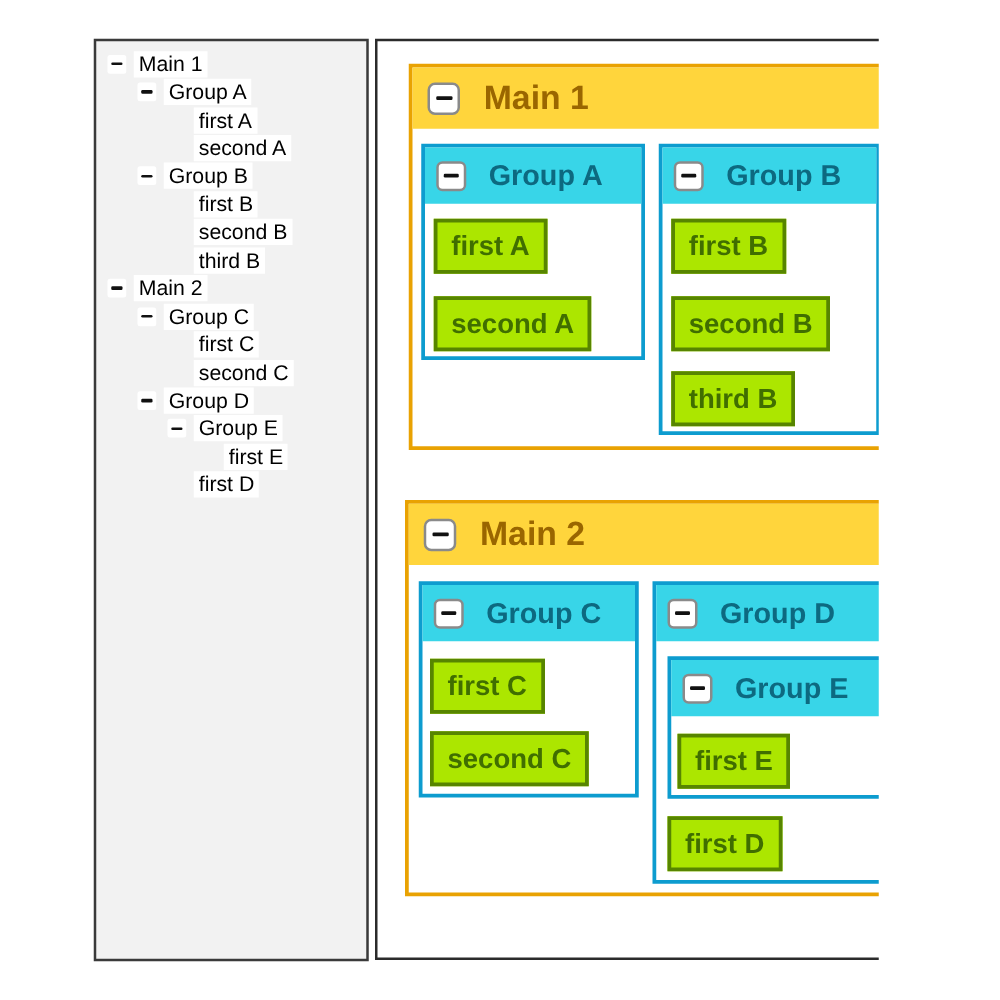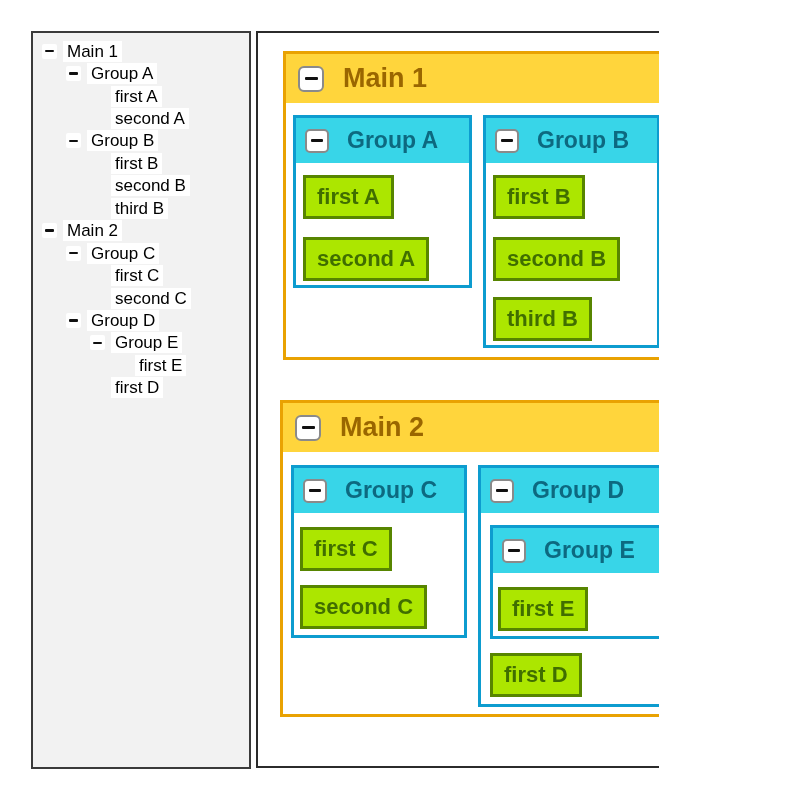--- a/index.html
+++ b/index.html
@@ -14,21 +14,21 @@
     --node-text:#406E00;
     --tree-bg:#F2F2F2;
     --tree-border:#3A3A3A;
     --panel-border:#2B2B2B;
     --expander-border:#8A8A8A;
     --minus-color:#111111;
   }
   *{margin:0;padding:0;box-sizing:border-box;}
   html,body{background:#ffffff;}
   body{font-family:"Liberation Sans", sans-serif;}
-  #stage{position:relative;width:659px;height:800px;background:#ffffff;overflow:hidden;}
+  #stage{position:relative;width:659px;height:800px;background:#ffffff;overflow:hidden;margin-left:44px;}
 
   
   .tree-panel{
     position:absolute;left:31px;top:31px;width:220px;height:738px;
     background:var(--tree-bg);
     border:2px solid var(--tree-border);
     padding-top:7px;
     overflow:hidden;
   }
   .trow{display:flex;align-items:center;height:22.45px;white-space:nowrap;}

